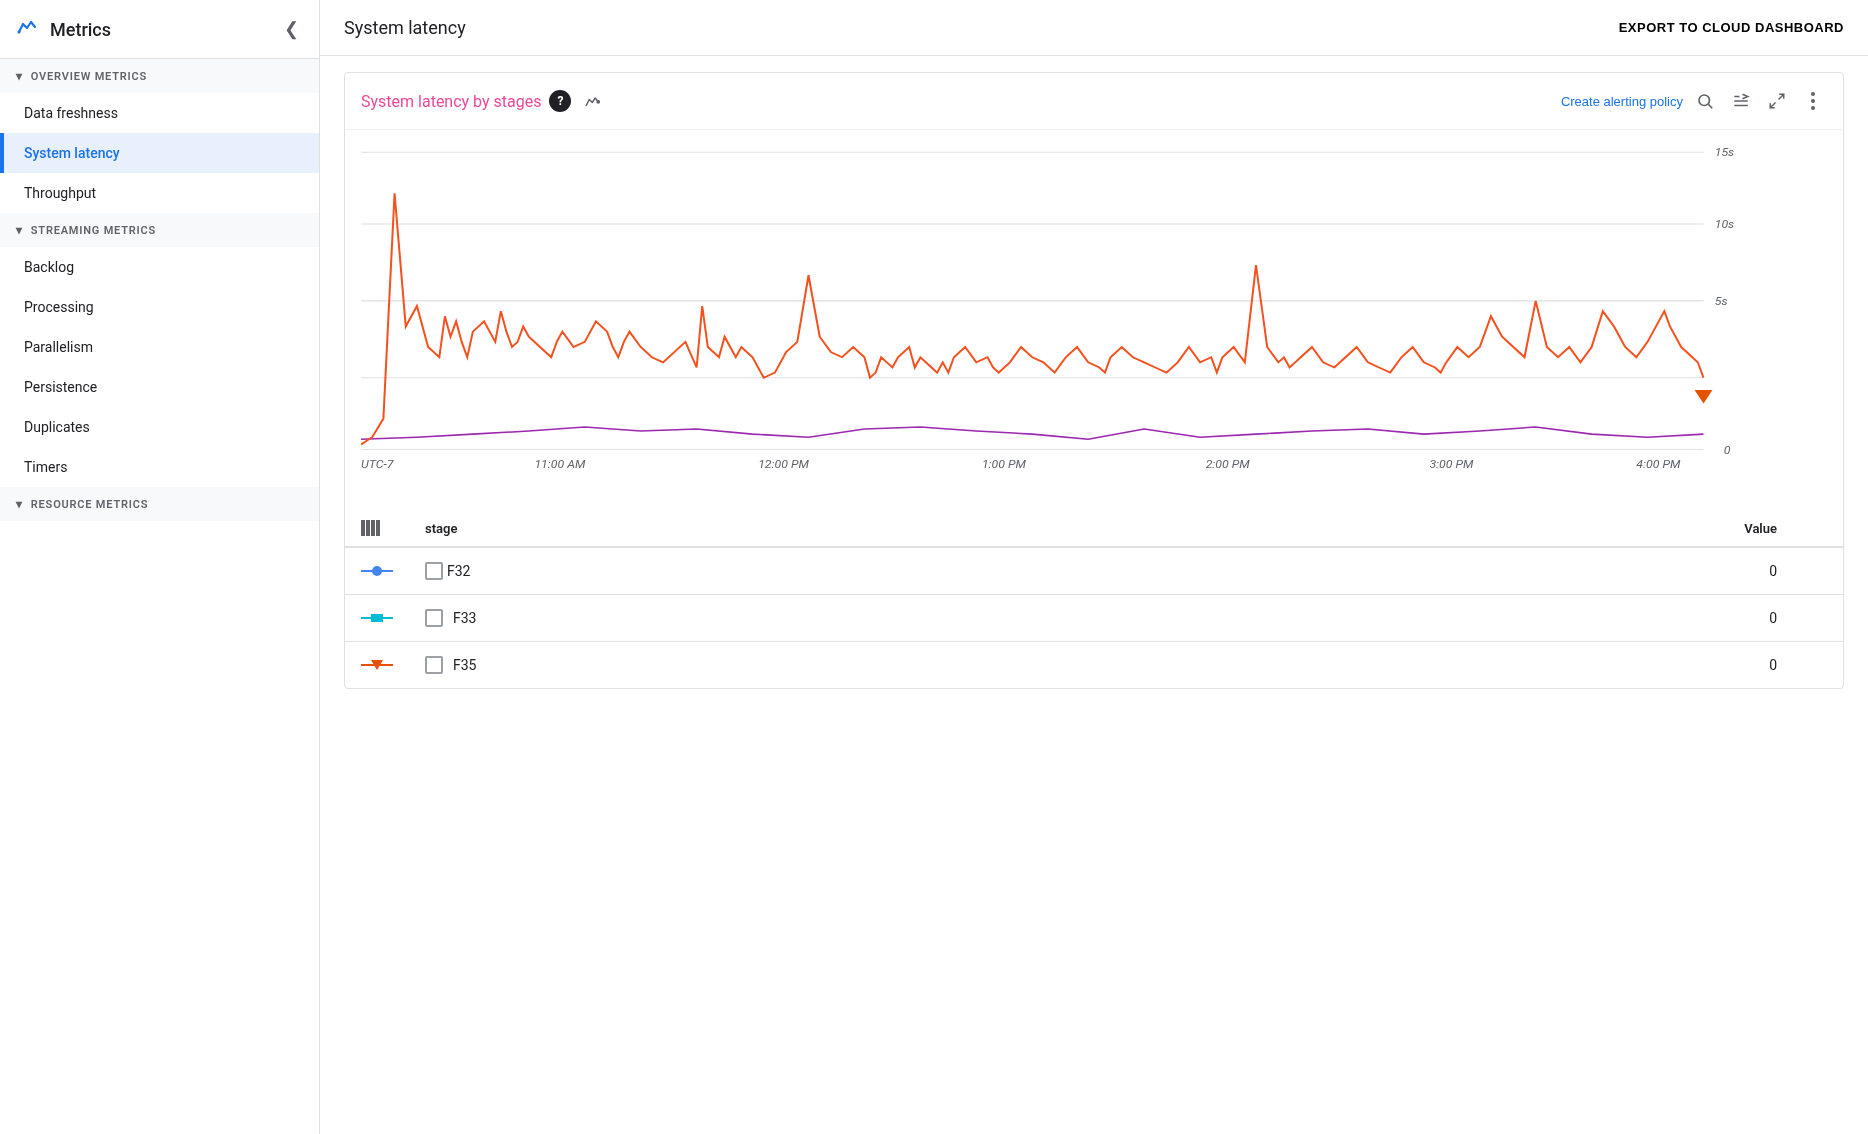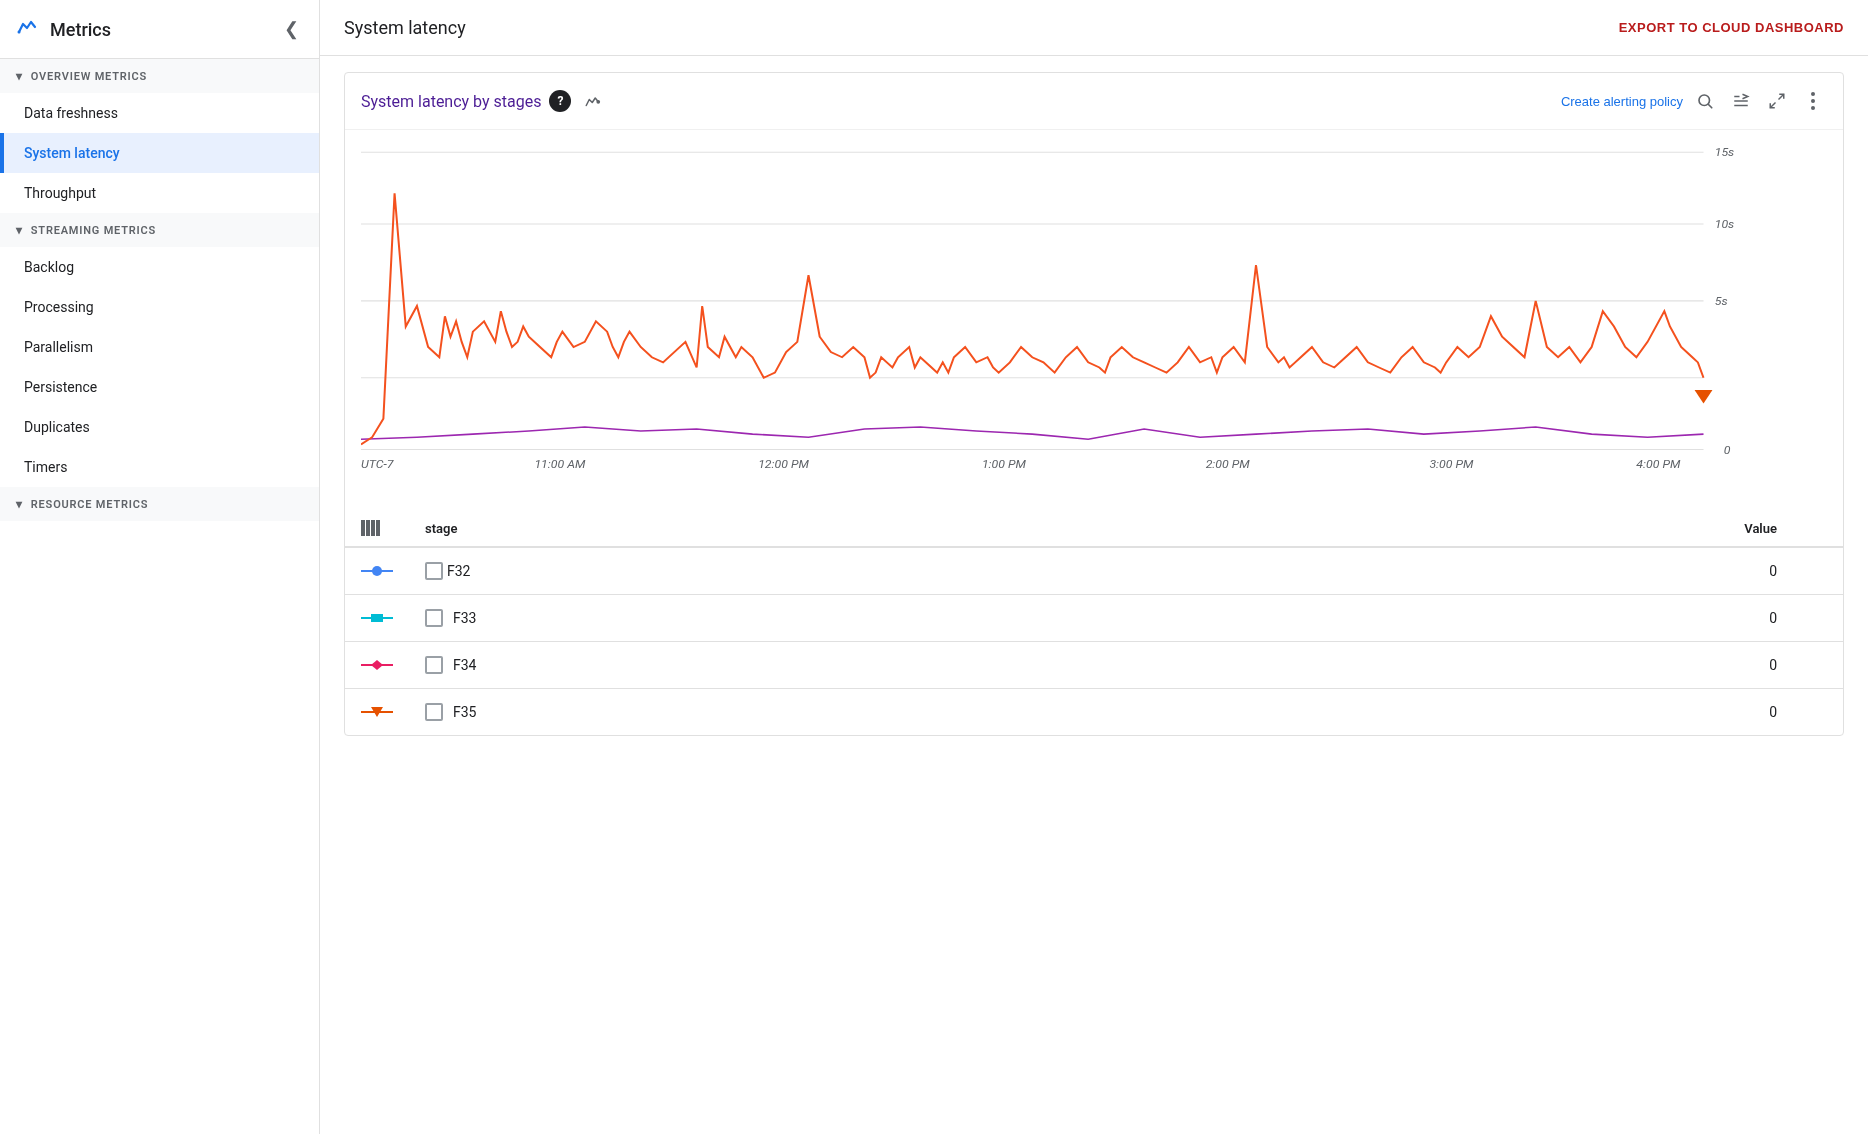--- a/index.html
+++ b/index.html
@@ -100,21 +100,21 @@
 
     .top-bar-title {
       font-size: 18px;
       font-weight: 400;
       color: #202124;
     }
 
     .export-btn {
       font-size: 13px;
       font-weight: 600;
-      color: #b91c1c;
+      color: #000000;
       letter-spacing: 0.5px;
       cursor: pointer;
       background: none;
       border: none;
       text-transform: uppercase;
     }
 
     .chart-area {
       flex: 1;
       padding: 16px 24px;
@@ -131,21 +131,21 @@
       display: flex;
       align-items: center;
       padding: 14px 16px;
       gap: 8px;
       border-bottom: 1px solid #f0f0f0;
     }
 
     .chart-title {
       font-size: 16px;
       font-weight: 400;
-      color: #4c1d95;
+      color: #ec4899;
     }
 
     .toolbar-icon {
       width: 28px;
       height: 28px;
       display: flex;
       align-items: center;
       justify-content: center;
       cursor: pointer;
       color: #5f6368;
@@ -452,38 +452,20 @@
             <td>
               <div style="display:flex;align-items:center;gap:10px">
                 <div class="stage-checkbox"></div>
                 <span>F33</span>
               </div>
             </td>
             <td class="value-cell">0</td>
             <td></td>
           </tr>
 
-          <tr>
-            <td>
-              <div class="legend-row-indicator">
-                <svg width="32" height="12" viewBox="0 0 32 12">
-                  <line x1="0" y1="6" x2="32" y2="6" stroke="#e91e63" stroke-width="2"></line>
-                  <polygon points="16,1 22,6 16,11 10,6" fill="#e91e63"></polygon>
-                </svg>
-              </div>
-            </td>
-            <td>
-              <div style="display:flex;align-items:center;gap:10px">
-                <div class="stage-checkbox"></div>
-                <span>F34</span>
-              </div>
-            </td>
-            <td class="value-cell">0</td>
-            <td></td>
-          </tr>
 
           <tr>
             <td>
               <div class="legend-row-indicator">
                 <svg width="32" height="12" viewBox="0 0 32 12">
                   <line x1="0" y1="6" x2="32" y2="6" stroke="#e65100" stroke-width="2"></line>
                   <polygon points="16,11 10,1 22,1" fill="#e65100"></polygon>
                 </svg>
               </div>
             </td>

